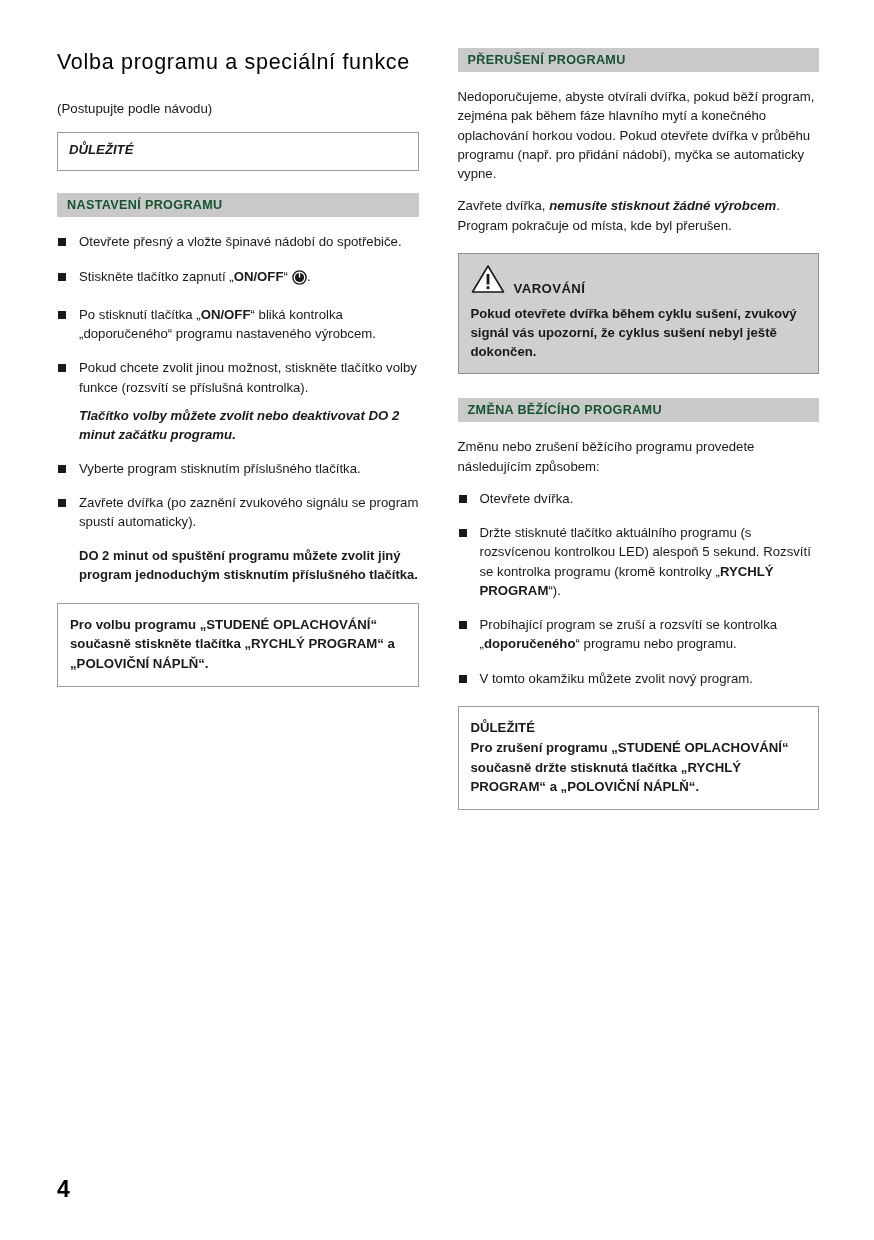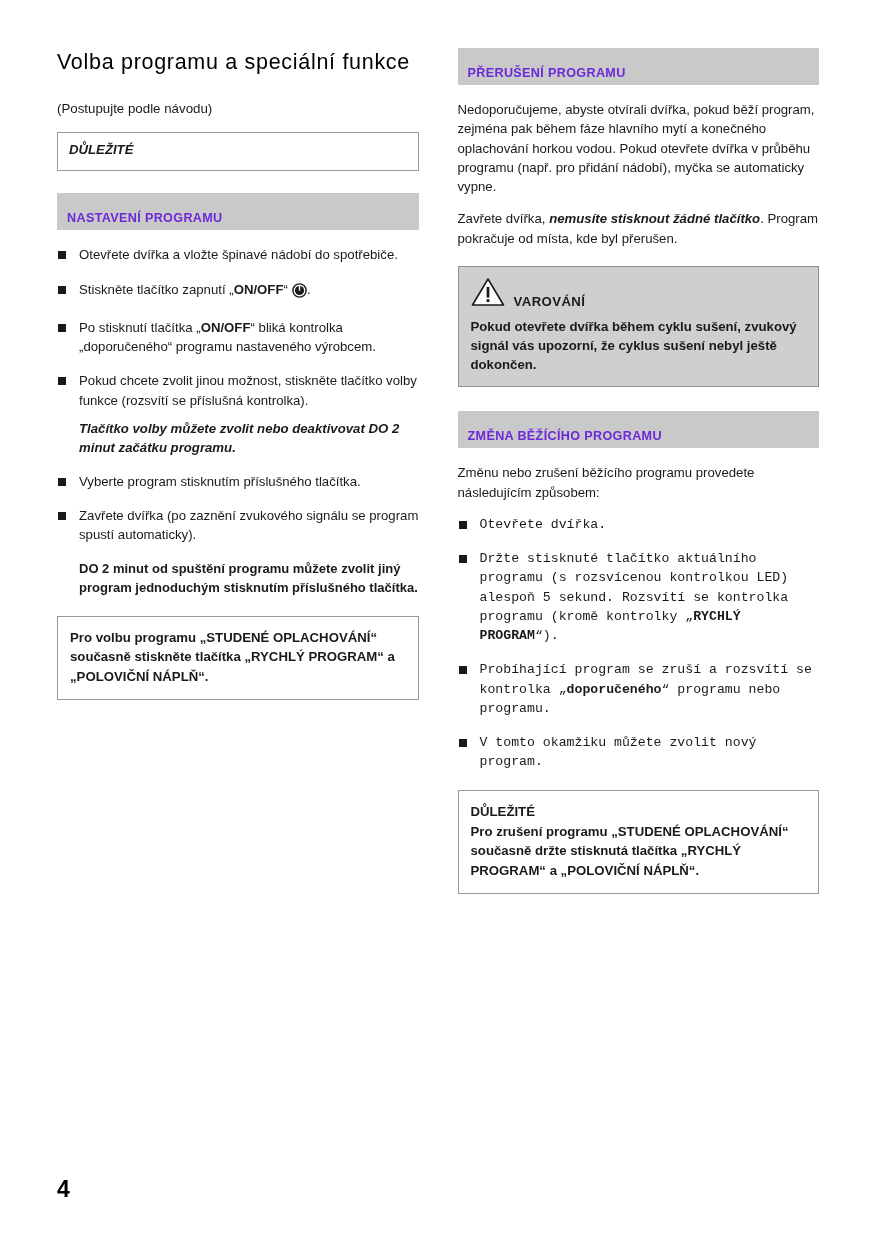--- a/index.html
+++ b/index.html
@@ -61,23 +61,23 @@
     font-weight: bold;
     font-style: italic;
     font-size: 13.2px;
     line-height: 1.42;
   }
   .sect-bar {
     background: #c9c9c9;
     font-size: 12.6px;
     font-weight: bold;
     letter-spacing: 0.35px;
-    padding: 18px 10px 5px 10px;
+    padding: 5px 10px 5px 10px;
     margin-bottom: 15px;
-    color: #6d28d9;
+    color: #14532d;
   }
   ul.bullets {
     list-style: none;
     margin: 0;
     padding: 0;
   }
   ul.bullets > li {
     position: relative;
     padding-left: 22px;
     margin-bottom: 15px;
@@ -171,21 +171,21 @@
       <p class="subtitle">(Postupujte podle návodu)</p>
 
       <div class="box-important">
         <div class="hdr">DŮLEŽITÉ</div>
       </div>
 
       <div class="sect-bar">NASTAVENÍ PROGRAMU</div>
 
       <ul class="bullets">
         <li>
-          <span>Otevřete dvířka a vložte špinavé nádobí do spotřebiče.</span>
+          <span>Otevřete přesný a vložte špinavé nádobí do spotřebiče.</span>
         </li>
         <li>
           <span>Stiskněte tlačítko zapnutí „</span><span class="b">ON/OFF</span><span>“</span><span class="onoff-icon"><svg width="15" height="15" viewBox="0 0 15 15">
                 <circle cx="7.5" cy="7.5" r="6.6" fill="none" stroke="#1a1a1a" stroke-width="1.4"></circle>
                 <circle cx="7.5" cy="7.5" r="4.6" fill="#1a1a1a"></circle>
                 <rect x="6.85" y="2.3" width="1.3" height="5.4" fill="#ffffff"></rect>
               </svg></span><span>.</span>
         </li>
         <li>
           <span>Po stisknutí tlačítka „</span><span class="b">ON/OFF</span><span>“ bliká kontrolka „doporučeného“ programu nastaveného výrobcem.</span>
@@ -208,42 +208,42 @@
 
     </div>
 
     <div class="col">
 
       <div class="sect-bar">PŘERUŠENÍ PROGRAMU</div>
 
       <p class="para">Nedoporučujeme, abyste otvírali dvířka, pokud běží program, zejména pak během fáze hlavního mytí a konečného oplachování horkou vodou. Pokud otevřete dvířka v průběhu programu (např. pro přidání nádobí), myčka se automaticky vypne.</p>
 
       <p class="para">
-        <span>Zavřete dvířka, </span><span class="bi">nemusíte stisknout žádné tlačítko</span><span>. Program pokračuje od místa, kde byl přerušen.</span>
+        <span>Zavřete dvířka, </span><span class="bi">nemusíte stisknout žádné výrobcem</span><span>. Program pokračuje od místa, kde byl přerušen.</span>
       </p>
 
       <div class="warn-box">
         <div class="warn-head">
           <span>
             <svg width="34" height="30" viewBox="0 0 34 30">
               <polygon points="17,2 32.5,28 1.5,28" fill="#ffffff" stroke="#1a1a1a" stroke-width="1.6" stroke-linejoin="round"></polygon>
               <rect x="15.6" y="10" width="2.8" height="10.5" fill="#1a1a1a"></rect>
               <rect x="15.6" y="22.2" width="2.8" height="2.8" fill="#1a1a1a"></rect>
             </svg>
           </span>
           <span class="warn-title">VAROVÁNÍ</span>
         </div>
         <div class="warn-body">Pokud otevřete dvířka během cyklu sušení, zvukový signál vás upozorní, že cyklus sušení nebyl ještě dokončen.</div>
       </div>
 
       <div class="sect-bar">ZMĚNA BĚŽÍCÍHO PROGRAMU</div>
 
       <p class="para">Změnu nebo zrušení běžícího programu provedete následujícím způsobem:</p>
 
-      <ul class="bullets" style="margin-top:1px;font-family:Liberation Mono, monospace;">
+      <ul class="bullets" style="margin-top:1px;">
         <li>
           <span>Otevřete dvířka.</span>
         </li>
         <li>
           <span>Držte stisknuté tlačítko aktuálního programu (s rozsvícenou kontrolkou LED) alespoň 5 sekund. Rozsvítí se kontrolka programu (kromě kontrolky „</span><span class="b">RYCHLÝ PROGRAM</span><span>“).</span>
         </li>
         <li>
           <span>Probíhající program se zruší a rozsvítí se kontrolka „</span><span class="b">doporučeného</span><span>“ programu nebo programu.</span>
         </li>
         <li>

